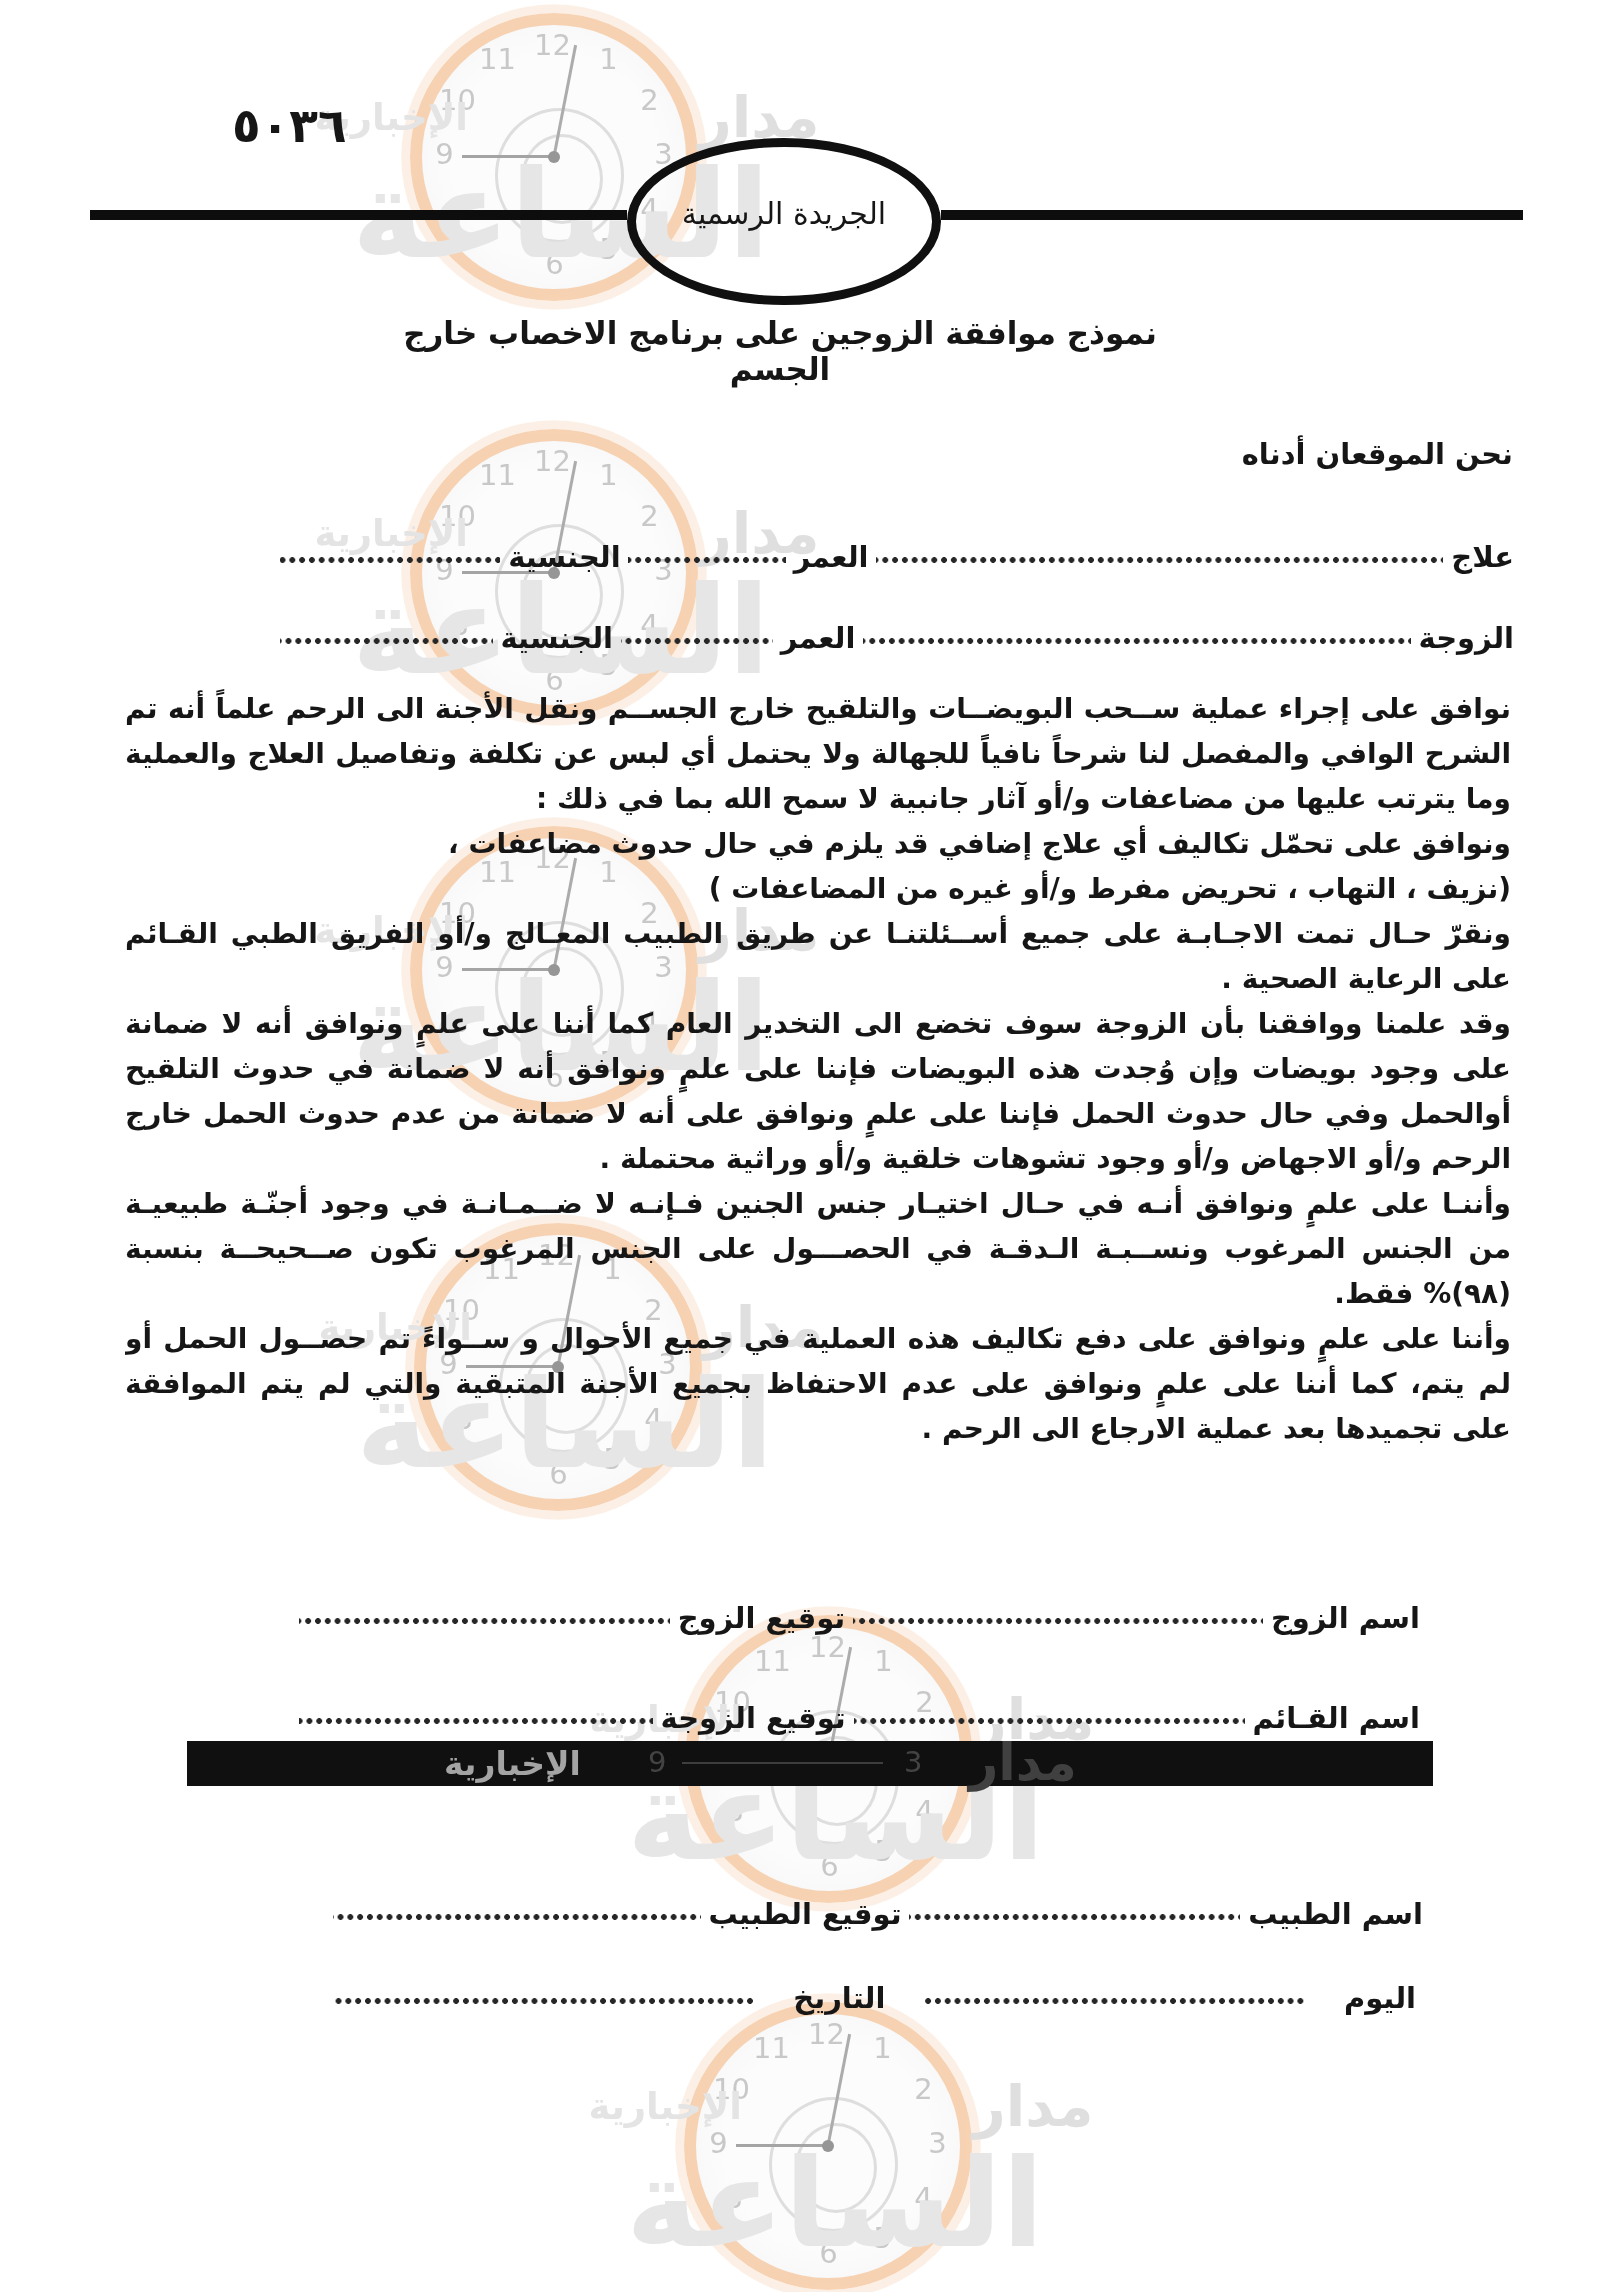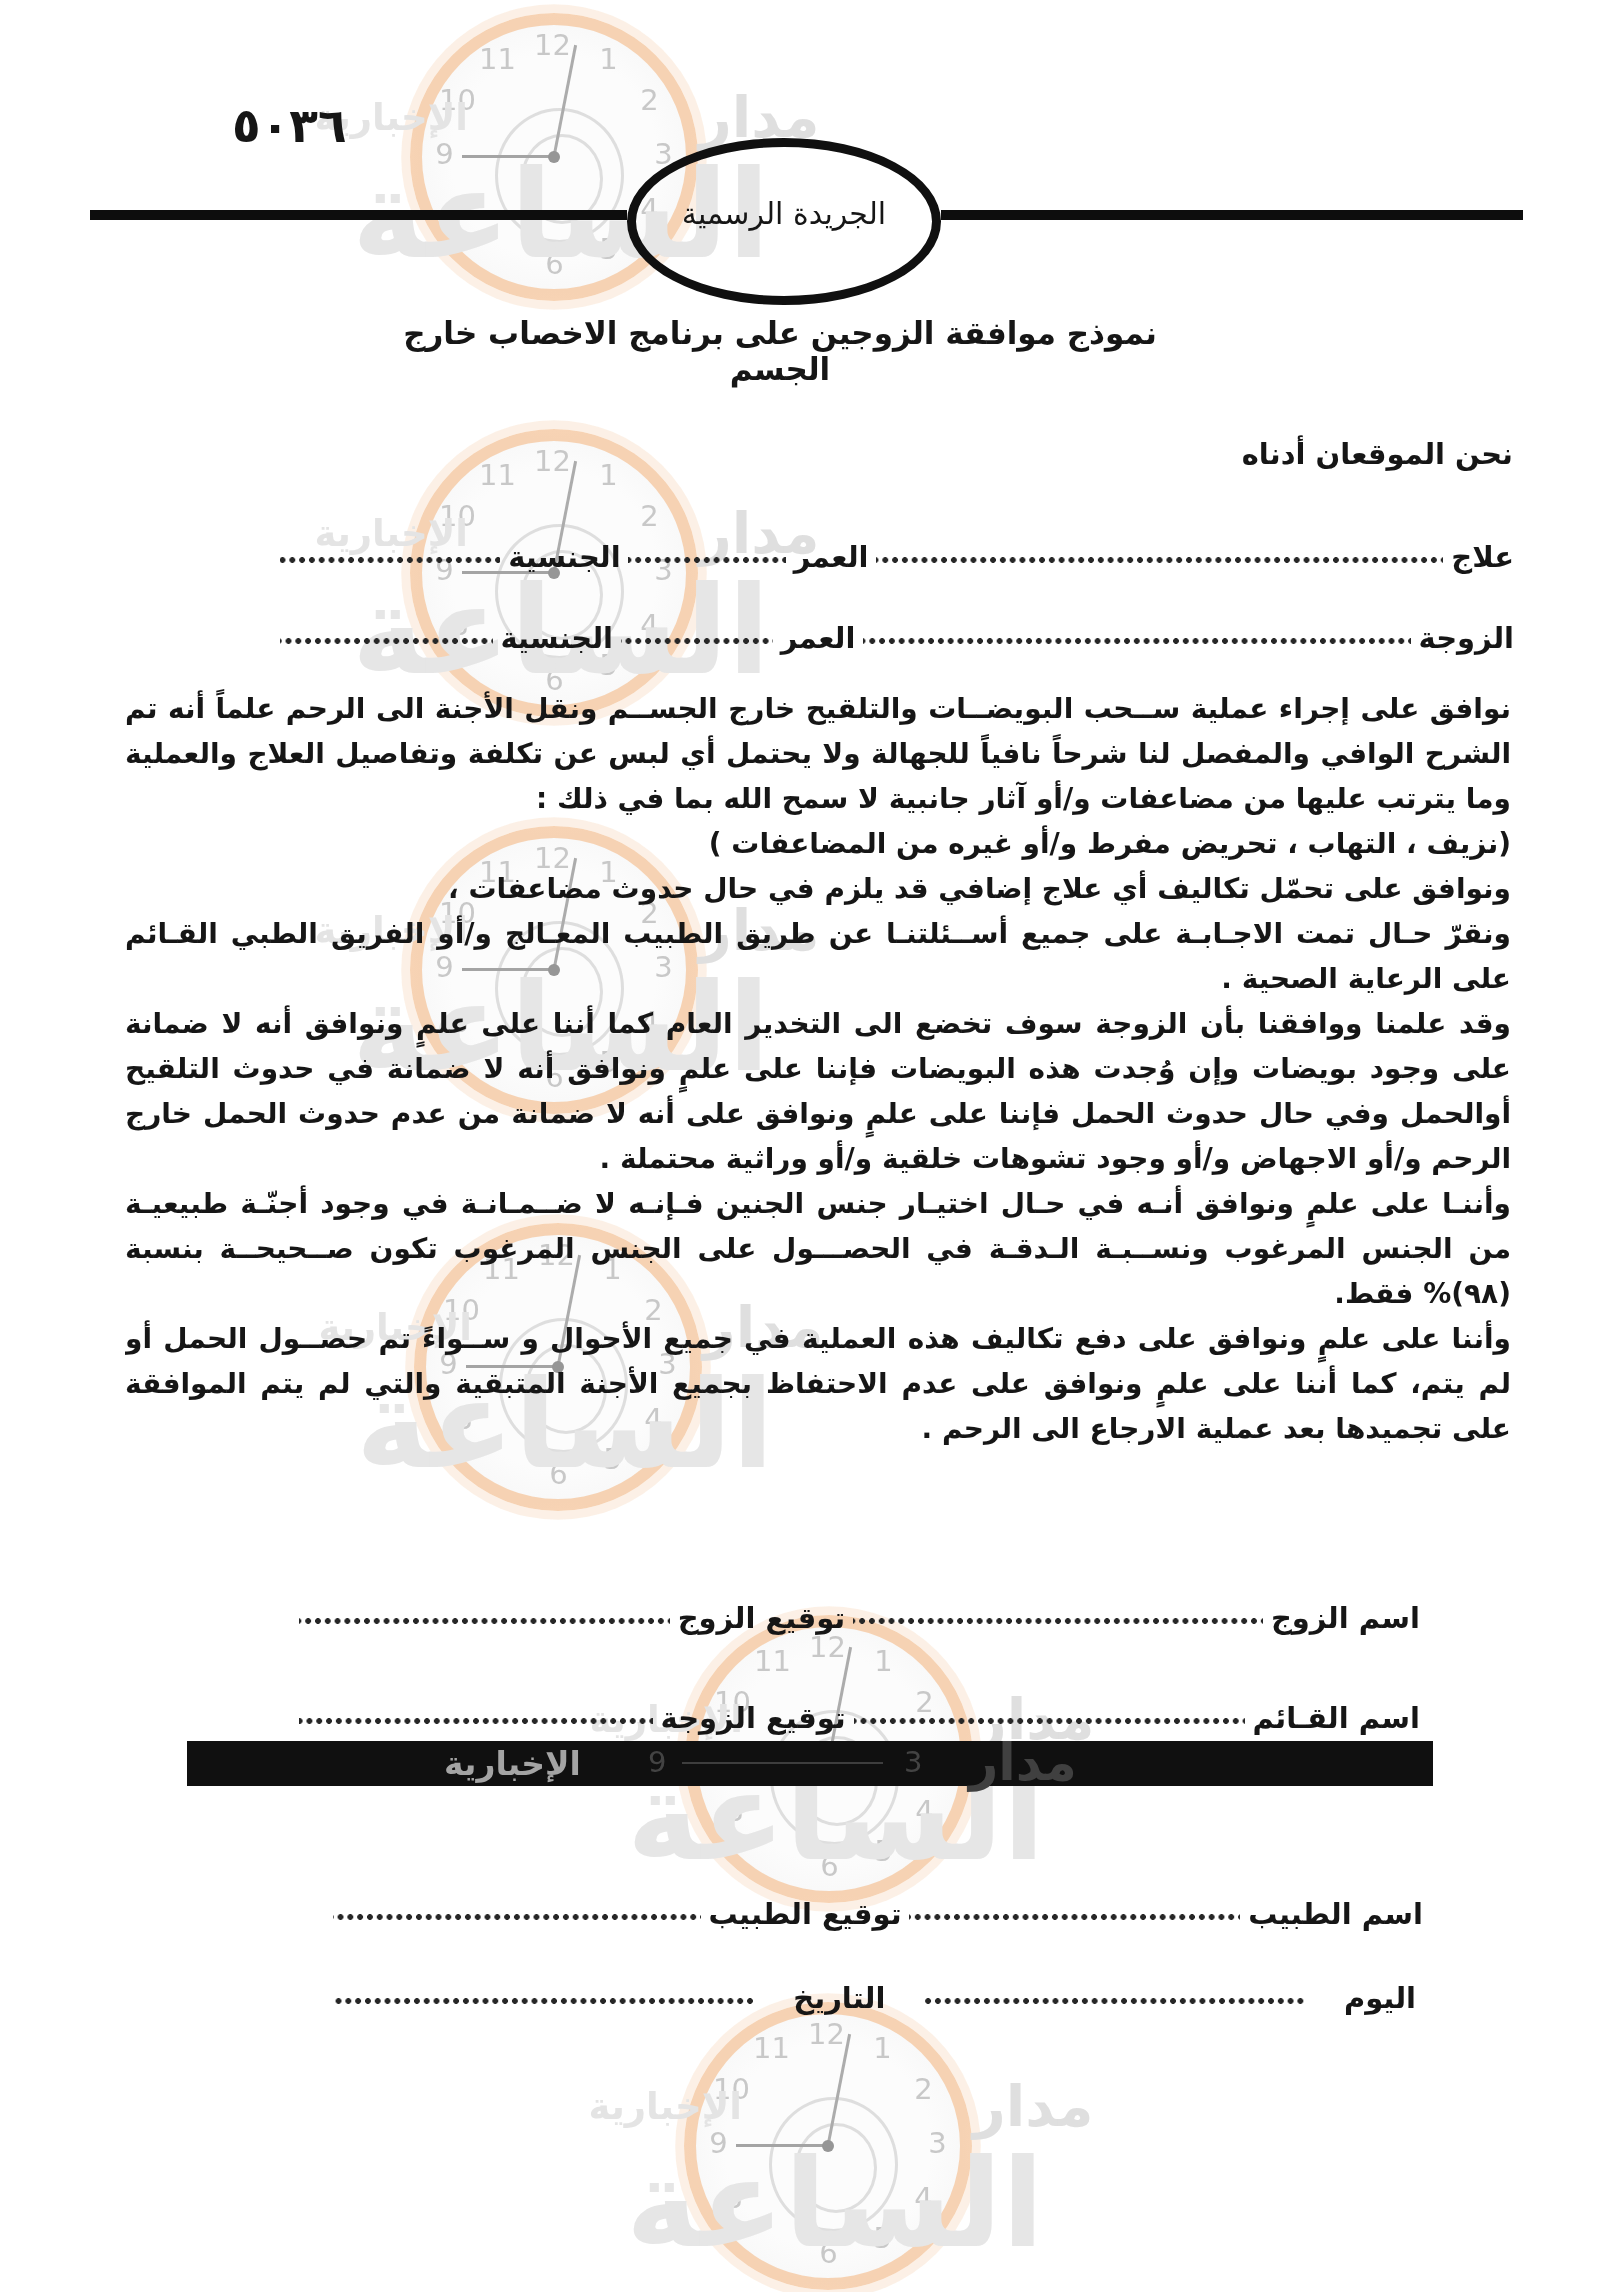--- a/index.html
+++ b/index.html
@@ -251,22 +251,22 @@
     <span class="lbl">الزوجة</span>
     <span class="dots d-a"></span>
     <span class="lbl">العمر</span>
     <span class="dots d-b"></span>
     <span class="lbl">الجنسية</span>
     <span class="dots d-c"></span>
   </div>
 
   <div class="ly body-text">
     <p>نوافق على إجراء عملية ســحب البويضــات والتلقيح خارج الجســم ونقل الأجنة الى الرحم علماً أنه تم الشرح الوافي والمفصل لنا شرحاً نافياً للجهالة ولا يحتمل أي لبس عن تكلفة وتفاصيل العلاج والعملية وما يترتب عليها من مضاعفات و/أو آثار جانبية لا سمح الله بما في ذلك :</p>
+    <p>ونوافق على تحمّل تكاليف أي علاج إضافي قد يلزم في حال حدوث مضاعفات ،</p>
     <p>(نزيف ، التهاب ، تحريض مفرط و/أو غيره من المضاعفات )</p>
-    <p>ونوافق على تحمّل تكاليف أي علاج إضافي قد يلزم في حال حدوث مضاعفات ،</p>
     <p>ونقرّ حـال تمت الاجـابـة على جميع أســئلتنـا عن طريق الطبيب المعـالج و/أو الفريق الطبي القـائم على الرعاية الصحية .</p>
     <p>وقد علمنا ووافقنا بأن الزوجة سوف تخضع الى التخدير العام كما أننا على علمٍ ونوافق أنه لا ضمانة على وجود بويضات وإن وُجدت هذه البويضات فإننا على علمٍ ونوافق أنه لا ضمانة في حدوث التلقيح أوالحمل وفي حال حدوث الحمل فإننا على علمٍ ونوافق على أنه لا ضمانة من عدم حدوث الحمل خارج الرحم و/أو الاجهاض و/أو وجود تشوهات خلقية و/أو وراثية محتملة .</p>
     <p>وأننـا على علمٍ ونوافق أنـه في حـال اختيـار جنس الجنين فـإنـه لا ضــمـانـة في وجود أجنّـة طبيعيـة من الجنس المرغوب ونســبـة الـدقـة في الحصـــول على الجنس المرغوب تكون صــحيحــة بنسبة (٩٨)% فقط.</p>
     <p>وأننا على علمٍ ونوافق على دفع تكاليف هذه العملية في جميع الأحوال و ســواءً تم حصــول الحمل أو لم يتم، كما أننا على علمٍ ونوافق على عدم الاحتفاظ بجميع الأجنة المتبقية والتي لم يتم الموافقة على تجميدها بعد عملية الارجاع الى الرحم .</p>
   </div>
 
   <div class="ly flex-row sig-row husband">
     <span class="lbl">اسم الزوج</span>
     <span class="dots d-sig1"></span>
     <span class="lbl">توقيع الزوج</span>

